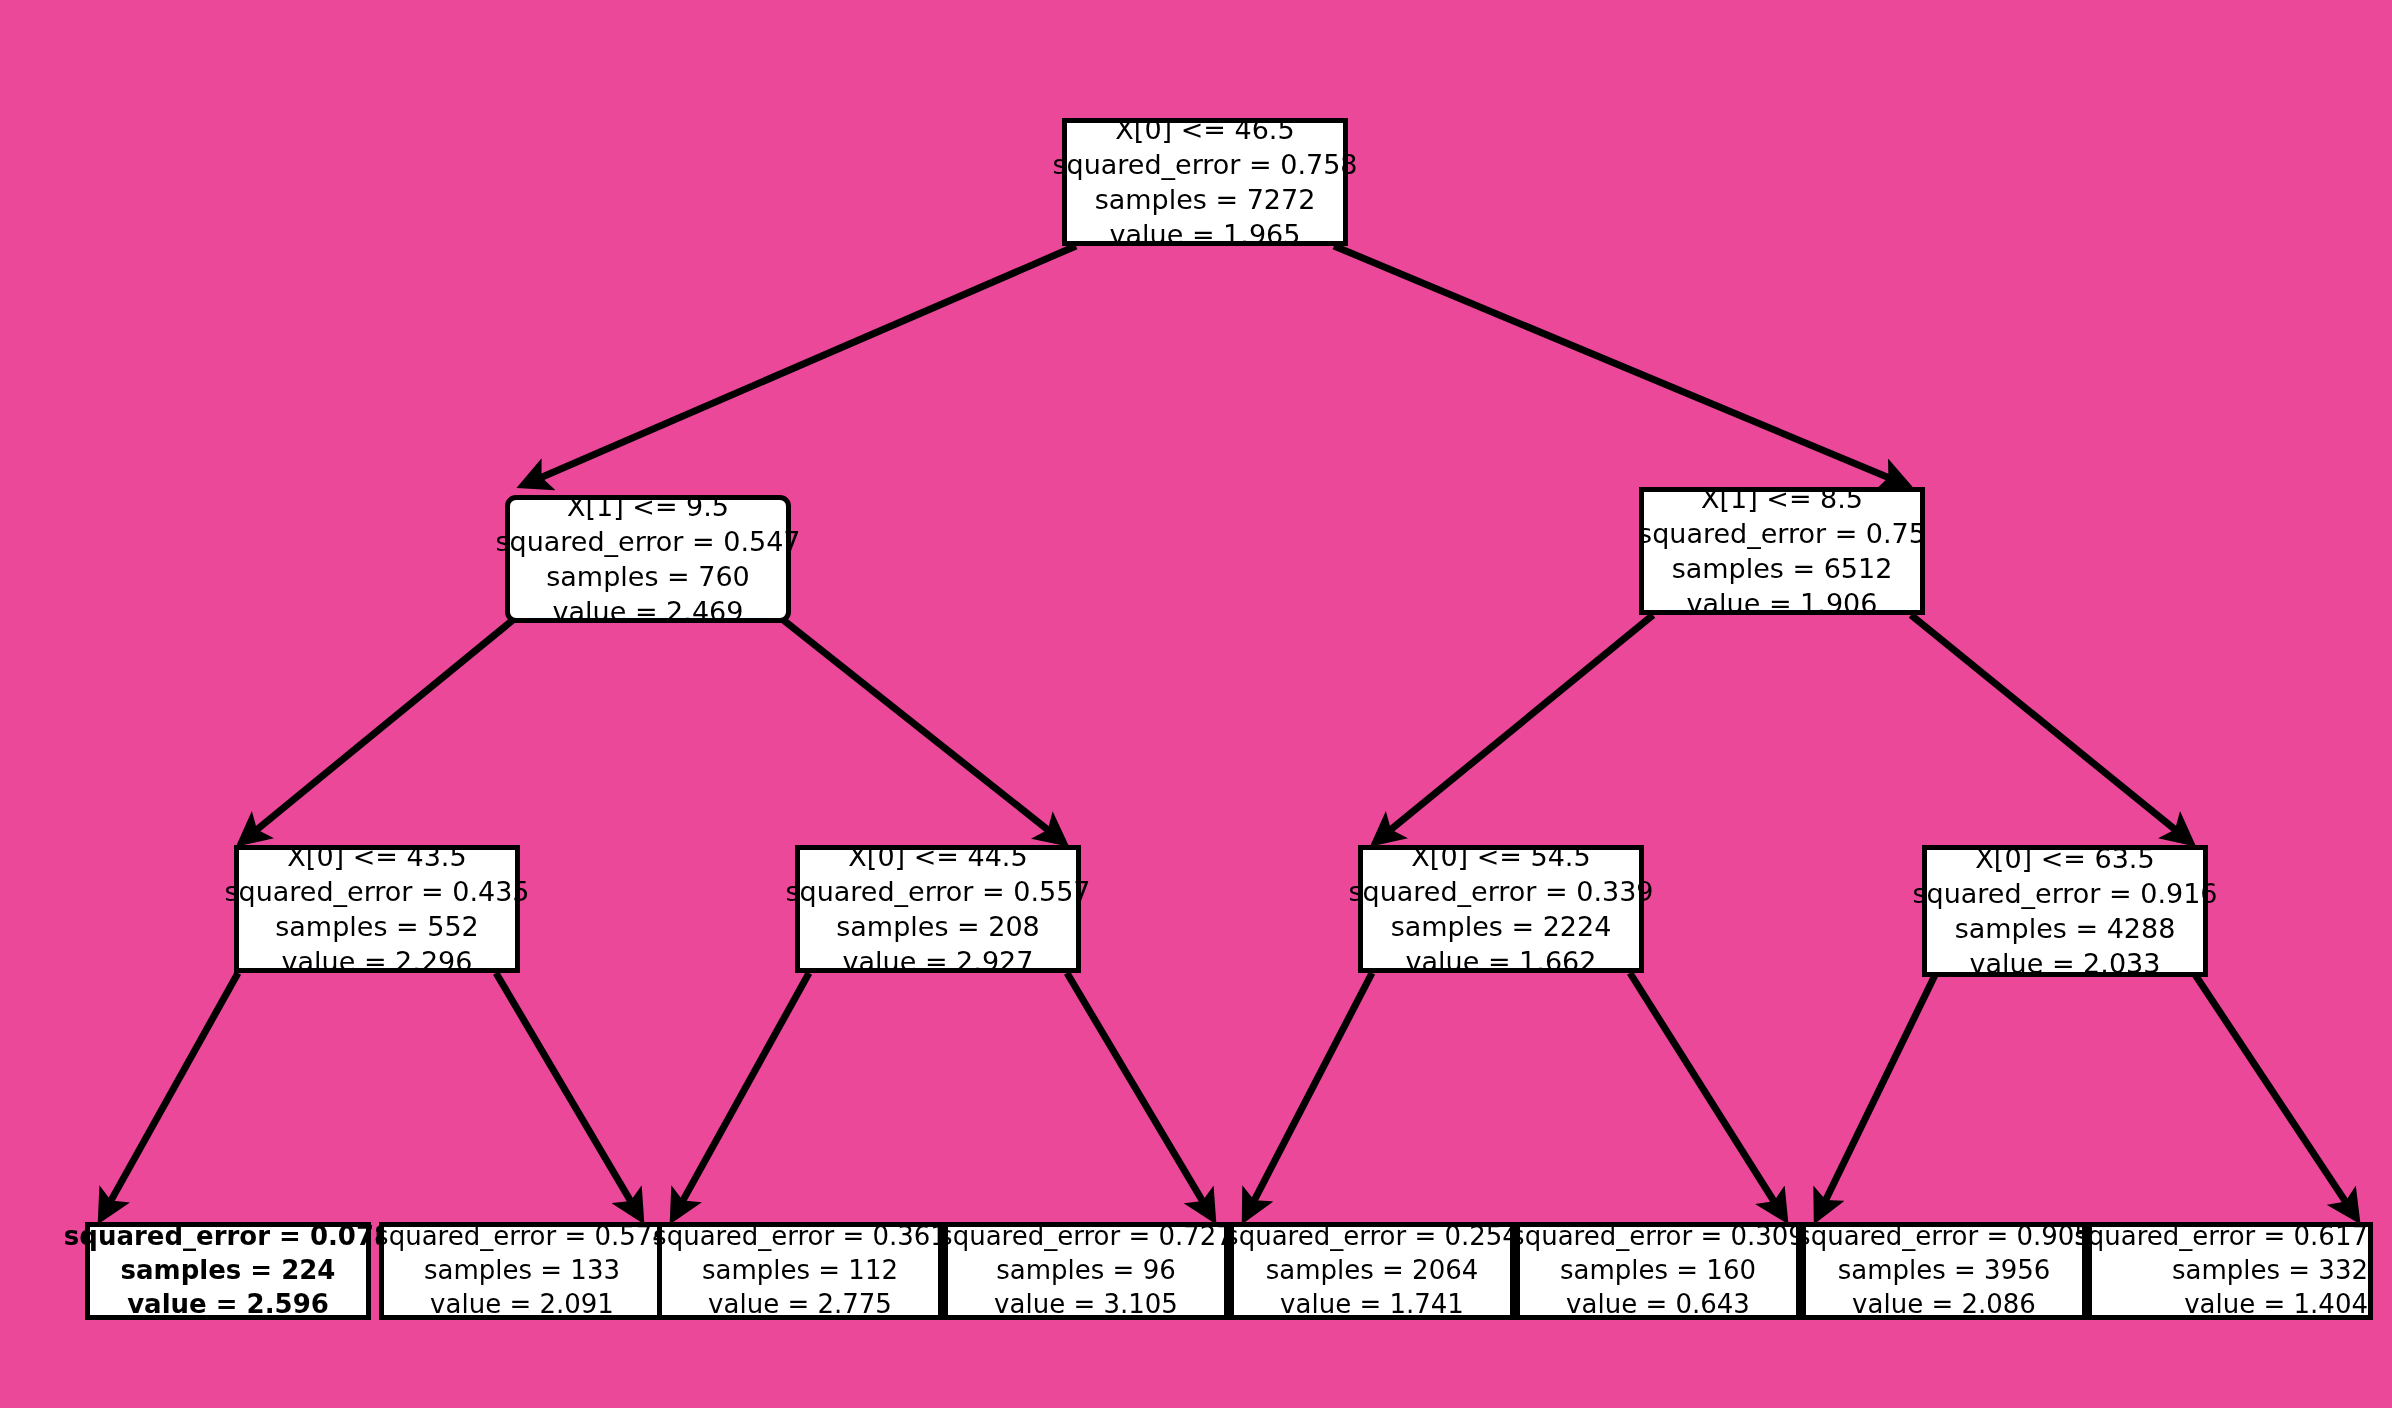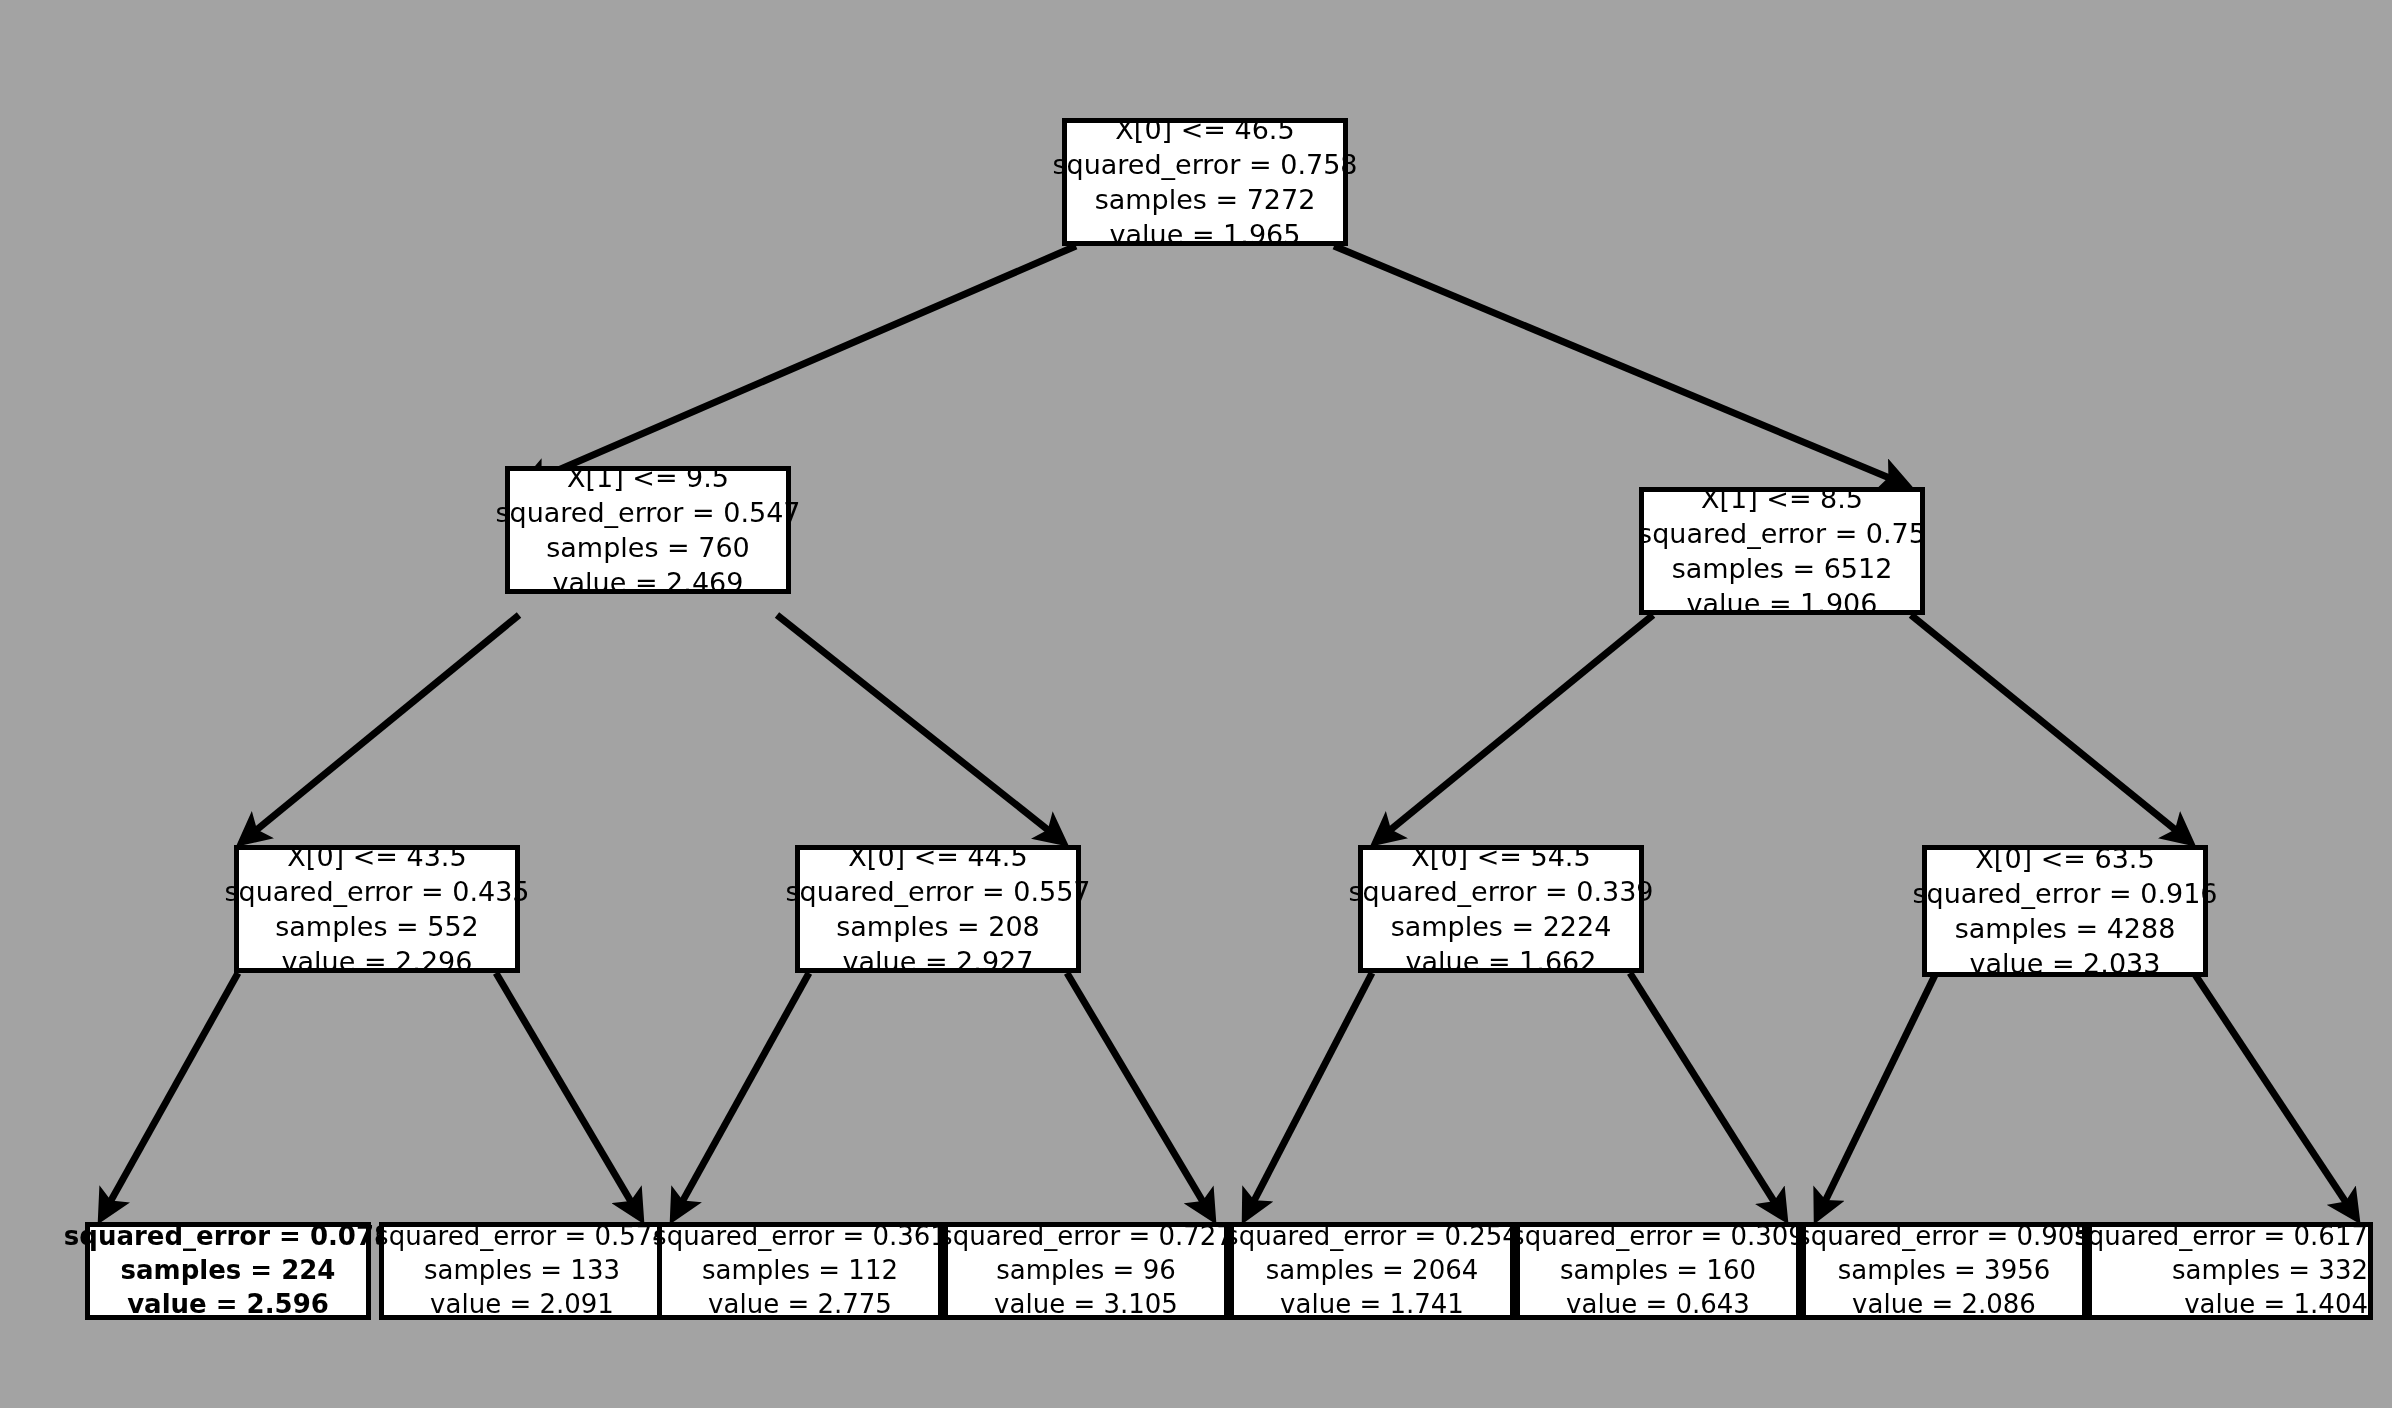--- a/index.html
+++ b/index.html
@@ -8,21 +8,21 @@
     background: #ffffff;
   }
   body {
     font-family: "DejaVu Sans", sans-serif;
     color: #000000;
   }
   #canvas {
     position: relative;
     width: 2392px;
     height: 1408px;
-    background: #a3a3a3;
+    background: #ec4899;
     overflow: hidden;
   }
   #edge-layer {
     position: absolute;
     left: 0;
     top: 0;
     width: 2392px;
     height: 1408px;
     pointer-events: none;
   }
@@ -77,21 +77,21 @@
         <line x1="2194" y1="973" x2="2355.1333374491915" y2="1216.1648546960528" stroke="#000000" stroke-width="7" marker-end="url(#arrowhead)"></line>
       </g>
   </svg>
   <div id="nodes-layer">
       <div class="node internal" style="left: 1062px; top: 118px; width: 286px; height: 128px;">
         <span class="ln">X[0] &lt;= 46.5</span>
         <span class="ln">squared_error = 0.758</span>
         <span class="ln">samples = 7272</span>
         <span class="ln">value = 1.965</span>
       </div>
-      <div class="node internal" style="left: 505px; top: 466px; width: 286px; height: 128px;">
+      <div class="node internal" style="left: 505px; top: 495px; width: 286px; height: 128px; border-radius: 11px;">
         <span class="ln">X[1] &lt;= 9.5</span>
         <span class="ln">squared_error = 0.547</span>
         <span class="ln">samples = 760</span>
         <span class="ln">value = 2.469</span>
       </div>
       <div class="node internal" style="left: 224px; top: 845px; width: 286px; height: 128px; margin-left: 10px;">
         <span class="ln">X[0] &lt;= 43.5</span>
         <span class="ln">squared_error = 0.435</span>
         <span class="ln">samples = 552</span>
         <span class="ln">value = 2.296</span>

